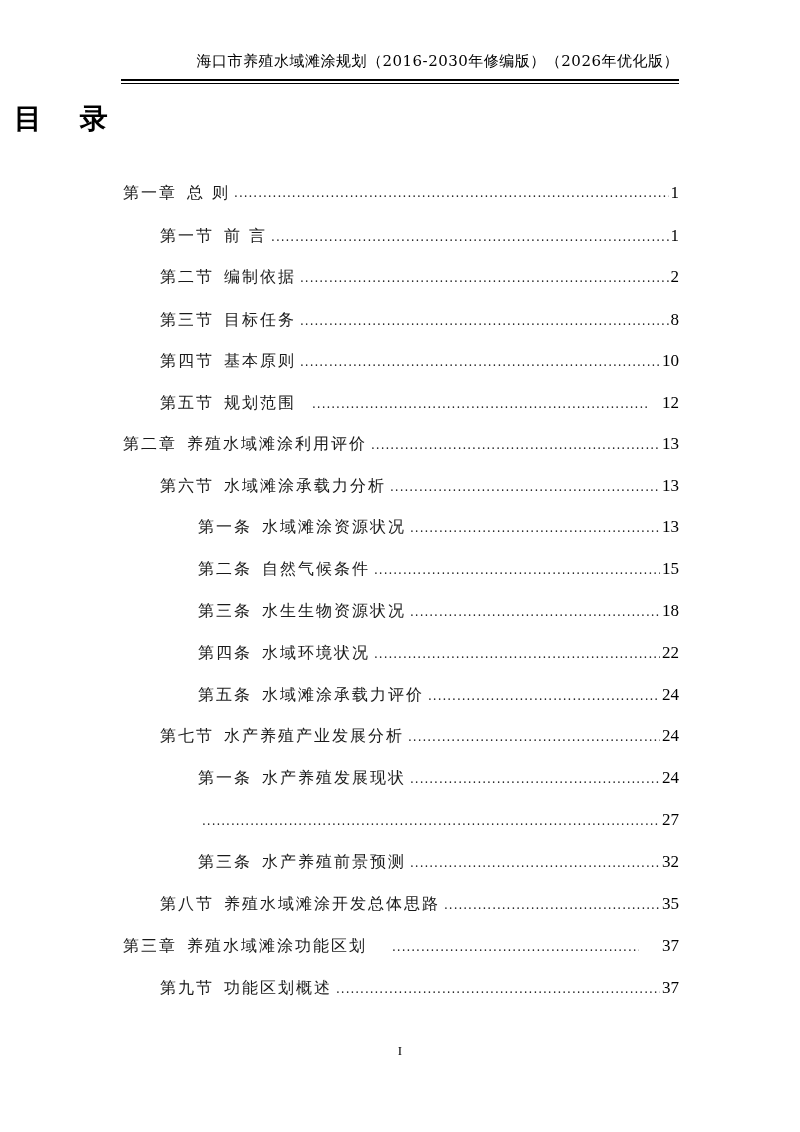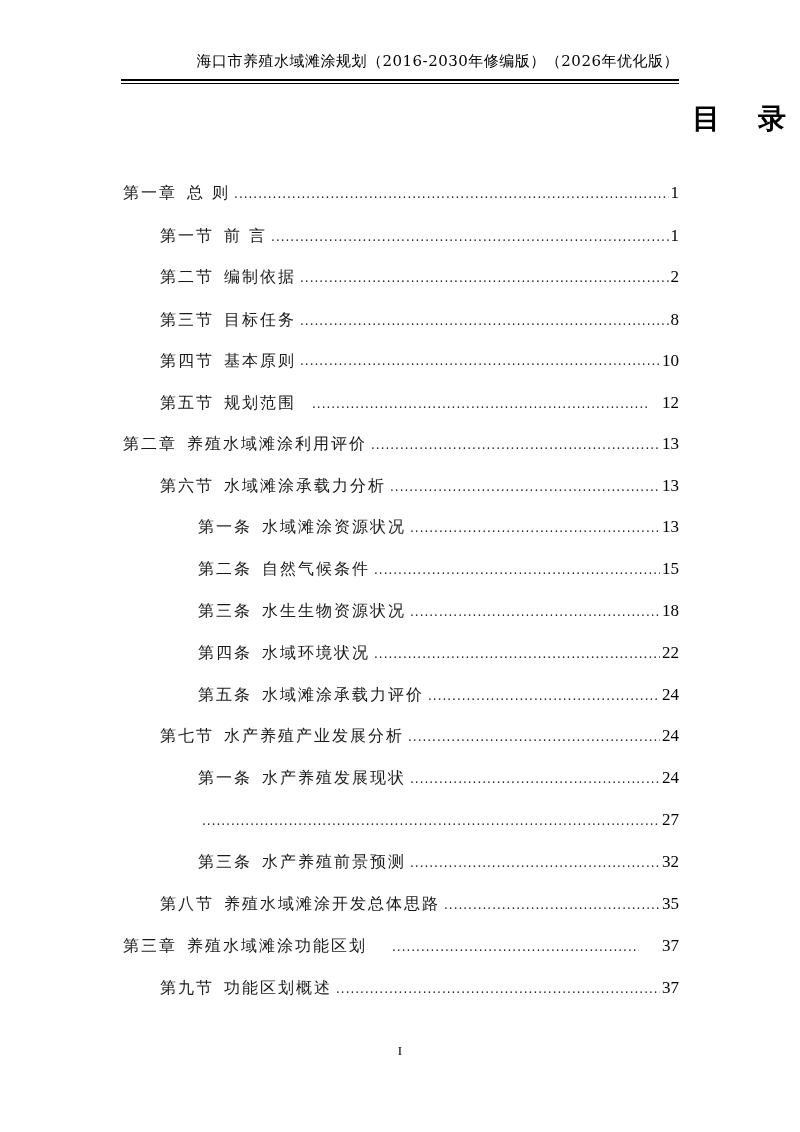--- a/index.html
+++ b/index.html
@@ -14,21 +14,21 @@
       letter-spacing: 0.5px;
     }
     .header-rule {
       position: absolute; left: 121px; top: 79px; width: 558px; height: 5px;
       border-top: 2px solid #000; border-bottom: 1px solid #000;
       box-sizing: border-box; background: transparent;
     }
     .header-rule::after { content: ""; display: block; height: 1px; }
     .title {
       position: absolute; left: 0; top: 99px; width: 800px;
-      text-align: right; font-size: 28px; font-weight: bold; line-height: 40px;
+      text-align: left; font-size: 28px; font-weight: bold; line-height: 40px;
       font-family: "DejaVu Sans", "Liberation Sans", sans-serif;
       letter-spacing: 14px; text-indent: 14px;
     }
     .toc { position: absolute; left: 0; top: 0; width: 800px; }
     .toc-row {
       position: absolute; right: 121px; height: 24px;
       display: flex; align-items: baseline; font-size: 16px; line-height: 24px;
     }
     .toc-row.lvl0 { left: 123px; }
     .toc-row.lvl1 { left: 160px; }
@@ -53,41 +53,41 @@
   </style>
 </head>
 <body>
 
 <div class="header">海口市养殖水域滩涂规划（2016-2030年修编版）（2026年优化版）</div>
 <div class="header-rule"></div>
 
 <div class="title">目 录</div>
 
 <div class="toc" id="toc">
-    <div class="toc-row lvl0" style="top: 181px;">
+    <div class="toc-row lvl0" style="top: 181px; align-items: center;">
       <span class="toc-label"><span class="num">第一章</span><span>总 则</span></span>
       <span class="toc-dots"></span>
       <span class="toc-page">1</span>
     </div>
     <div class="toc-row lvl1" style="top: 224px;">
       <span class="toc-label"><span class="num">第一节</span><span>前 言</span></span>
       <span class="toc-dots"></span>
       <span class="toc-page">1</span>
     </div>
     <div class="toc-row lvl1" style="top: 265px;">
       <span class="toc-label"><span class="num">第二节</span><span>编制依据</span></span>
       <span class="toc-dots"></span>
       <span class="toc-page">2</span>
     </div>
     <div class="toc-row lvl1" style="top: 308px;">
       <span class="toc-label"><span class="num">第三节</span><span>目标任务</span></span>
       <span class="toc-dots"></span>
       <span class="toc-page">8</span>
     </div>
-    <div class="toc-row lvl1" style="top: 349px; align-items: flex-end;">
+    <div class="toc-row lvl1" style="top: 349px;">
       <span class="toc-label"><span class="num">第四节</span><span>基本原则</span></span>
       <span class="toc-dots"></span>
       <span class="toc-page">10</span>
     </div>
     <div class="toc-row lvl1" style="top: 391px; gap: 12px;">
       <span class="toc-label"><span class="num">第五节</span><span>规划范围</span></span>
       <span class="toc-dots"></span>
       <span class="toc-page">12</span>
     </div>
     <div class="toc-row lvl0" style="top: 432px;">

